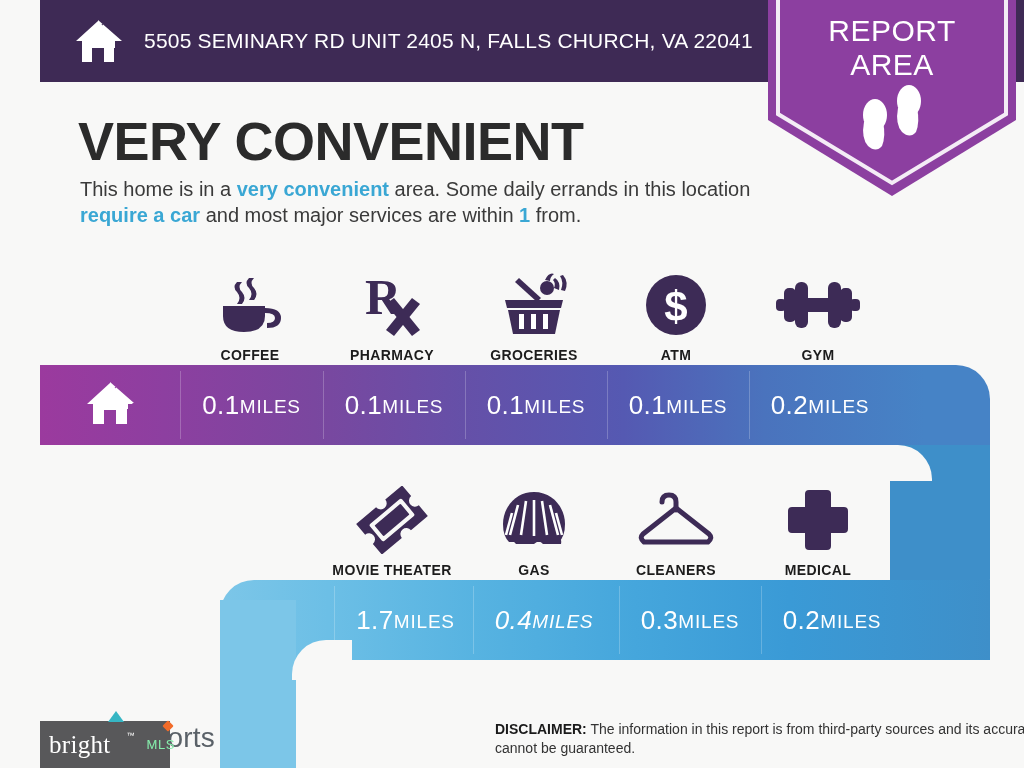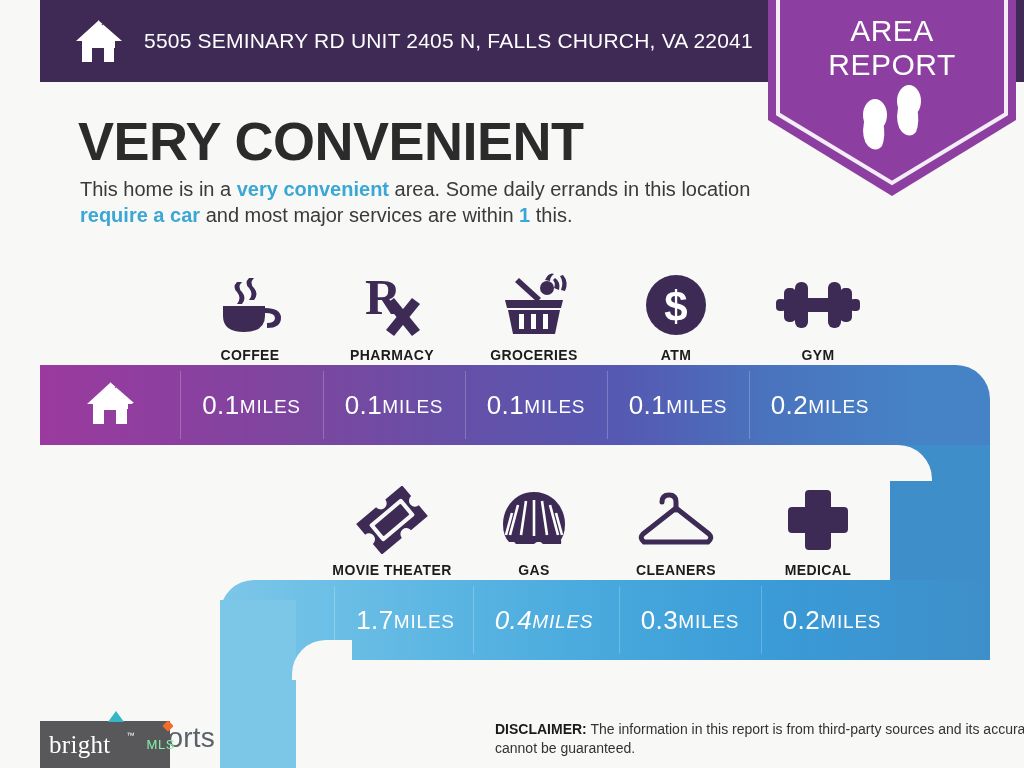--- a/index.html
+++ b/index.html
@@ -132,28 +132,28 @@
       <path d="M10 0 V114 L124 183 L238 114 V0" fill="none" stroke="#ffffff" stroke-width="4" opacity=".9"></path>
 
       <g fill="#ffffff">
         <ellipse cx="107" cy="115" rx="12" ry="16"></ellipse>
         <path d="M96 122 q-3 16 4 24 q8 7 14 0 q4 -10 1 -24 z"></path>
         <ellipse cx="141" cy="101" rx="12" ry="16"></ellipse>
         <path d="M130 108 q-3 16 4 24 q8 7 14 0 q4 -10 1 -24 z"></path>
       </g>
     </svg>
     <div class="badge-text">
+      <div>REPORT</div>
       <div>AREA</div>
-      <div>REPORT</div>
     </div>
   </div>
 
   <h1 class="headline">VERY CONVENIENT</h1>
   <p class="subtext">
-    <span>This home is in a </span><span class="hl">very convenient</span><span> area. Some daily errands in this location </span><span class="hl">require a car</span><span> and most major services are within </span><span class="hl">1</span><span> this.</span>
+    <span>This home is in a </span><span class="hl">very convenient</span><span> area. Some daily errands in this location </span><span class="hl">require a car</span><span> and most major services are within </span><span class="hl">1</span><span> from.</span>
   </p>
 
   <div class="iconrow" style="top:255px;">
 
     <div class="iconcell" style="left:139px;">
       <span class="glyph">
         <svg width="70" height="62" viewBox="0 0 70 62">
           <path fill="#3d2b56" d="M22 8 q-5 5 0 10 q5 6 0 12 h5 q5 -6 0 -12 q-5 -5 0 -10z"></path>
           <path fill="#3d2b56" d="M34 4 q-5 5 0 10 q5 6 0 12 h5 q5 -6 0 -12 q-5 -5 0 -10z"></path>
           <path fill="#3d2b56" d="M8 32 h42 v10 q0 16 -21 16 q-21 0 -21 -16z"></path>

